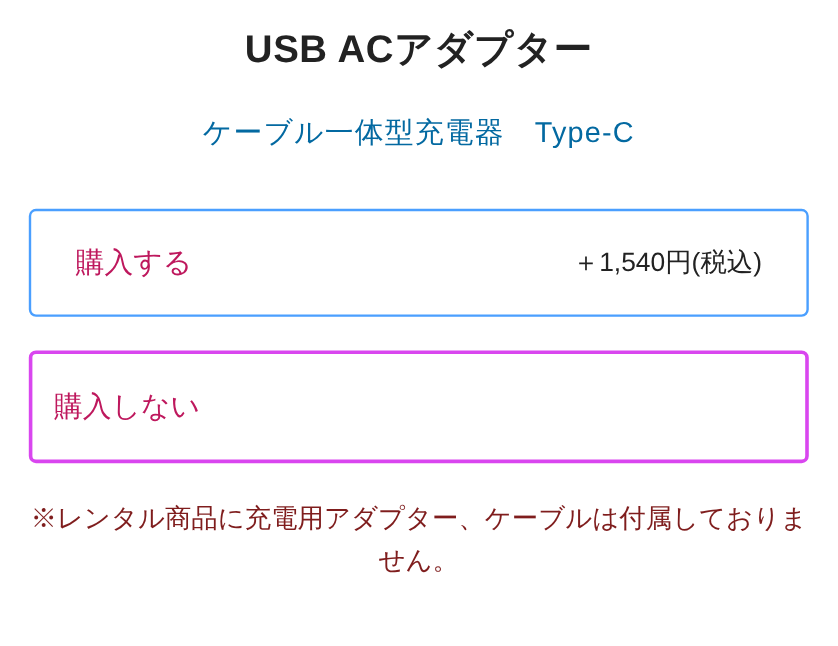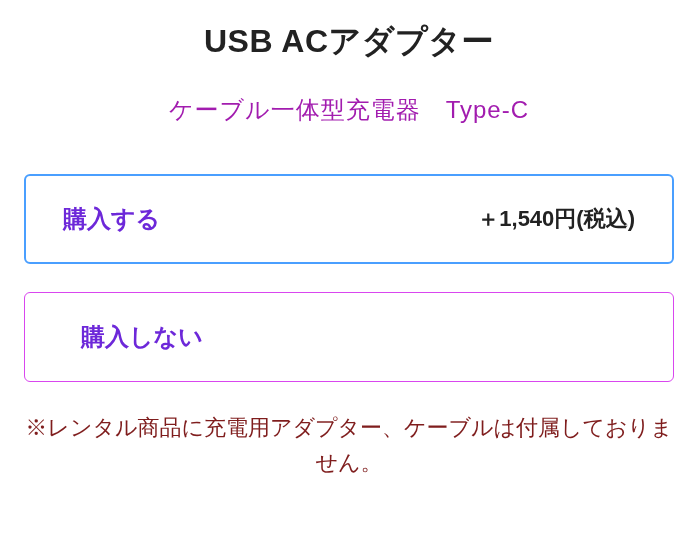--- a/index.html
+++ b/index.html
@@ -18,48 +18,48 @@
     .title {
       font-size: 32px;
       font-weight: 700;
       color: #222;
       margin-bottom: 30px;
       letter-spacing: 0.5px;
     }
     .subtitle {
       font-size: 24px;
       font-weight: 400;
-      color: #a21caf;
+      color: #0369a1;
       margin-bottom: 48px;
       letter-spacing: 1px;
     }
     .option {
       width: 100%;
-      border: 1px solid #d946ef;
+      border: 3px solid #d946ef;
       border-radius: 6px;
-      padding: 28px 56px;
+      padding: 28px 18px;
       margin-bottom: 28px;
       display: flex;
       justify-content: space-between;
       align-items: center;
       cursor: pointer;
       background: #fff;
     }
     .option.selected {
       border: 2px solid #4a9fff;
       padding: 27px 37px;
     }
     .option-label {
       font-size: 24px;
-      font-weight: 700;
-      color: #6d28d9;
+      font-weight: 400;
+      color: #be185d;
     }
     .option-price {
       font-size: 22px;
-      font-weight: 700;
+      font-weight: 400;
       color: #222;
     }
     .note {
       font-size: 22px;
       font-weight: 400;
       color: #7f1d1d;
       line-height: 1.6;
       margin-top: 8px;
     }
   </style>

